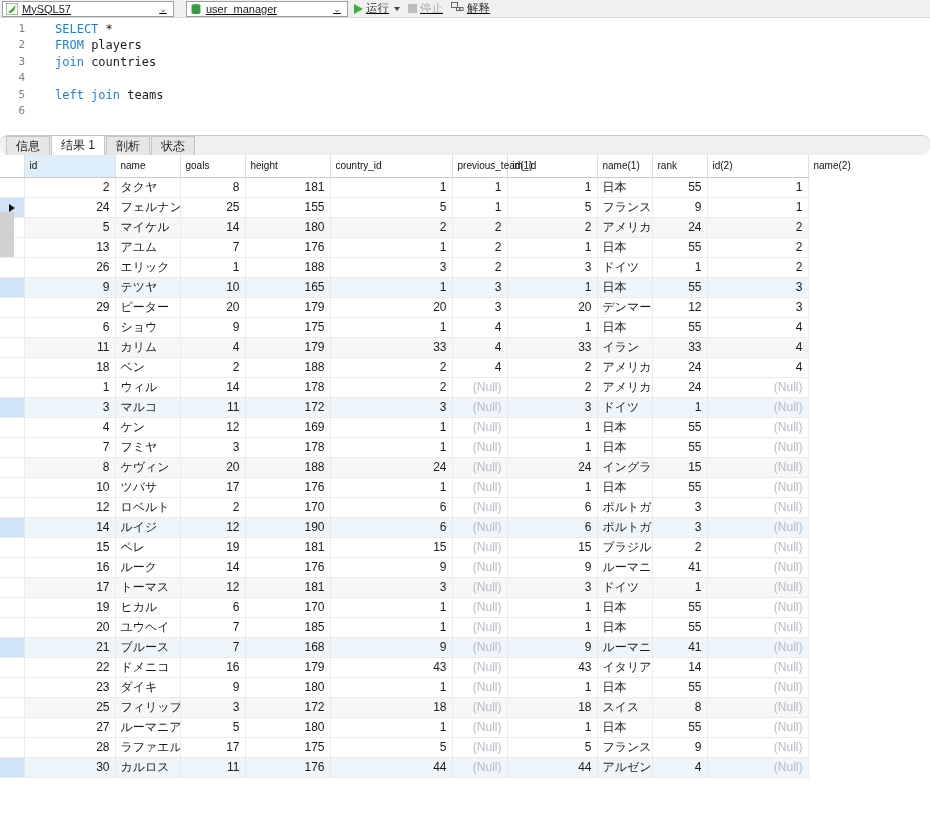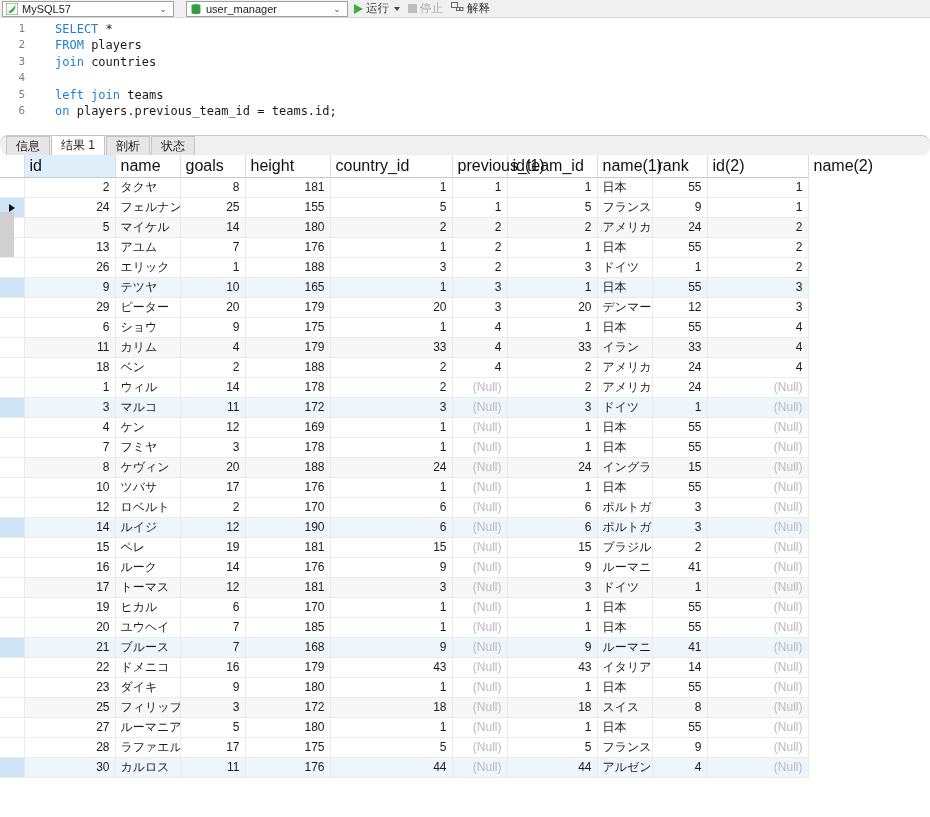--- a/index.html
+++ b/index.html
@@ -13,20 +13,21 @@
 
   
   .toolbar {
     height: 18px;
     background: #f0f0f0;
     border-bottom: 1px solid #d6d6d6;
     display: flex;
     align-items: center;
     padding: 0 2px;
     gap: 4px;
+    text-decoration: underline;
   }
   .combo {
     height: 16px;
     background: #ffffff;
     border: 1px solid #a0a0a0;
     display: flex;
     align-items: center;
     font-size: 11px;
     color: #222;
     padding: 0 2px;
@@ -129,21 +130,21 @@
     color: #1a1a1a;
   }
   table.grid th {
     height: 22px;
     background: #ffffff;
     border-right: 1px solid #dedede;
     border-bottom: 1px solid #c9c9c9;
     font-weight: normal;
     text-align: left;
     padding: 0 5px;
-    font-size: 16px;
+    font-size: 10px;
     color: #111;
     vertical-align: middle;
   }
   table.grid th.hmark {
     background: #ffffff; border-right: 1px solid #dedede; padding: 0;
   }
   table.grid th.hid { background: #dfeefb; }
   table.grid td {
     height: 20px;
     border-right: 1px solid #ebebeb;
@@ -235,21 +236,21 @@
 </div>
 
 <div class="editor">
   <div class="gutter"></div>
   <div class="code" id="code-area">
       <div class="cline"><span class="lnum">1</span><span class="ctext"><span class="kw">SELECT</span><span> *</span></span></div>
       <div class="cline"><span class="lnum">2</span><span class="ctext"><span class="kw">FROM</span><span> players</span></span></div>
       <div class="cline"><span class="lnum">3</span><span class="ctext"><span class="kw">join</span><span> countries</span></span></div>
       <div class="cline"><span class="lnum">4</span></div>
       <div class="cline"><span class="lnum">5</span><span class="ctext"><span class="kw">left join</span><span> teams</span></span></div>
-      <div class="cline"><span class="lnum">6</span><span class="ctext"><span class="kw">on</span><span> players.previous_team_id = teams.id;</span></span></div>
+      <div class="cline"><span class="lnum">6</span></div>
     </div>
   <svg class="redline" width="930" height="117">
     <path d="M60 121 Q110 128 175 125 Q250 121 385 123" stroke="#e8271c" stroke-width="2.4" fill="none" stroke-linecap="round"></path>
   </svg>
 </div>
 
 <div class="tabstrip" id="tabstrip">
     <div class="tab">
       <span>信息</span>
     </div>

